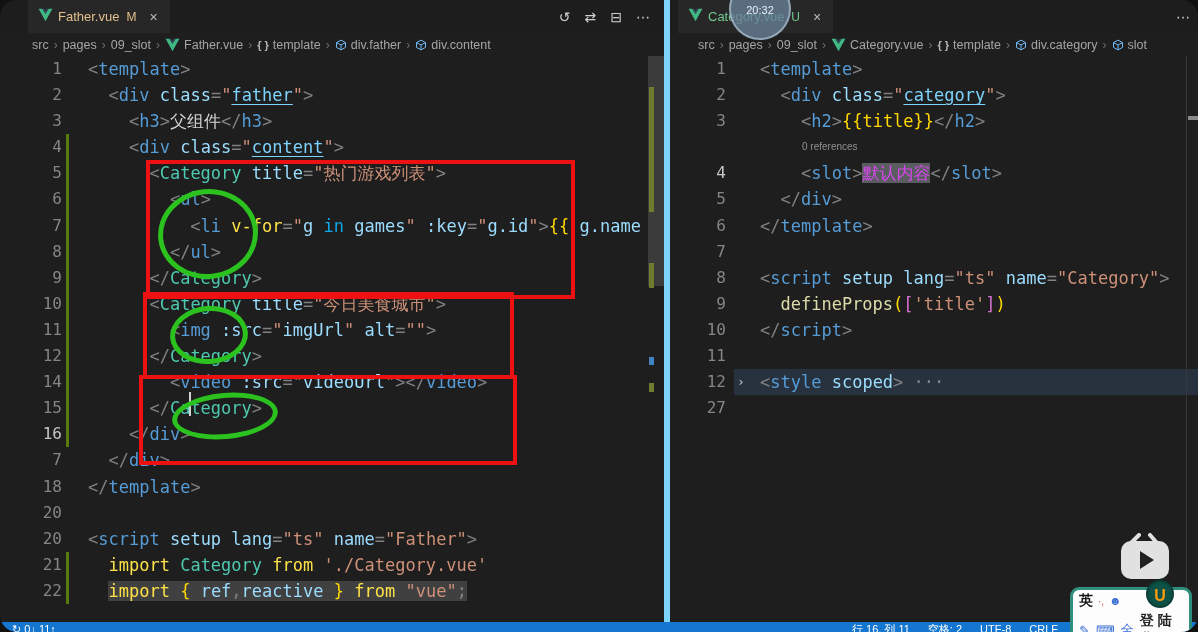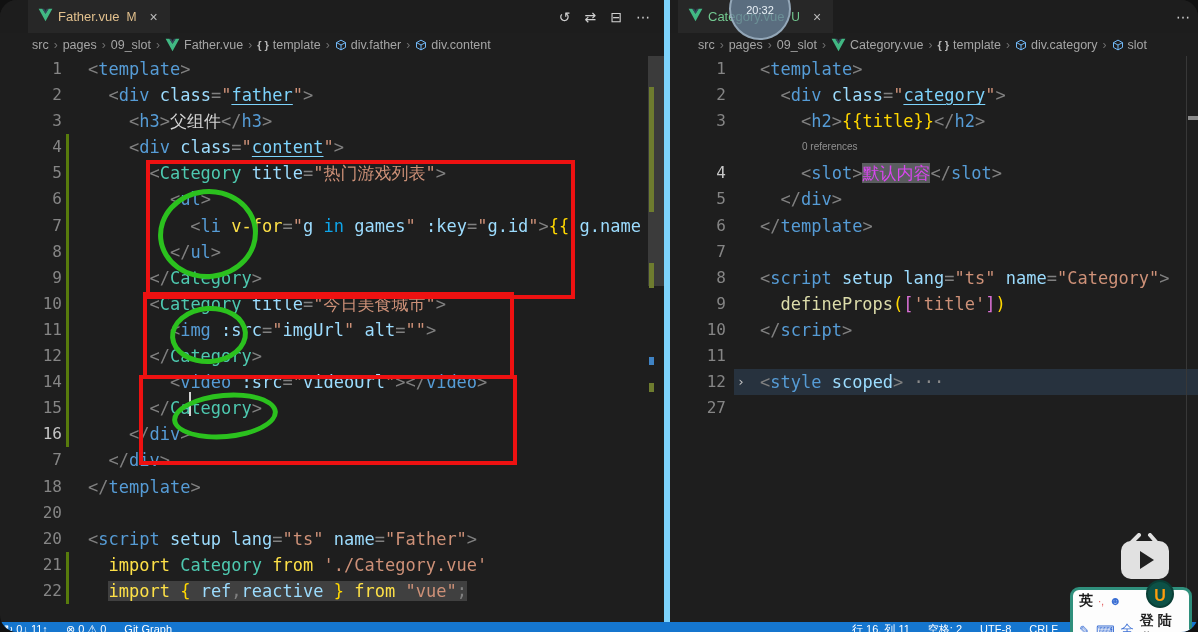--- a/index.html
+++ b/index.html
@@ -59,21 +59,21 @@
   .ovmark{position:absolute;left:1px;width:5px;}
   #sb-right{position:absolute;left:1186px;top:56px;width:12px;bottom:0;border-left:1px solid #383838;}
   
   #annot{position:absolute;inset:0;pointer-events:none;z-index:30;}
   .ann-rect{position:absolute;border-style:solid;}
   .ann-ellipse{position:absolute;border-style:solid;border-radius:50%;}
   
   #statusbar{position:absolute;left:0;right:0;bottom:0;height:10px;background:#1576cf;z-index:50;
              overflow:hidden;color:#fff;font-size:11px;display:flex;}
   #statusbar .side{display:flex;gap:18px;line-height:15px;white-space:nowrap;}
-  #sb-l{padding-left:4px;}
+  #sb-l{padding-left:12px;flex-direction:column;}
   #sb-r{margin-left:auto;padding-right:140px;}
   
   #timer{position:absolute;left:729px;top:-22px;width:58px;height:58px;border-radius:50%;z-index:60;
          background:rgba(104,128,150,.8);border:2px solid rgba(195,215,232,.55);
          color:#e8f0f6;font-size:11px;text-align:center;}
   #timer span{display:inline-block;margin-top:24px;}
   #watermark{position:absolute;left:1117px;top:533px;width:56px;height:50px;z-index:40;opacity:.92;}
   #ime{position:absolute;left:1070px;top:587px;width:122px;height:60px;z-index:60;background:#fdfdfd;
        border:3px solid #2f8f7c;border-radius:9px;box-sizing:border-box;padding:2px 6px;overflow:hidden;}
   #ime .r1{display:flex;align-items:center;gap:5px;font-size:14px;color:#1a1a1a;font-weight:700;}

